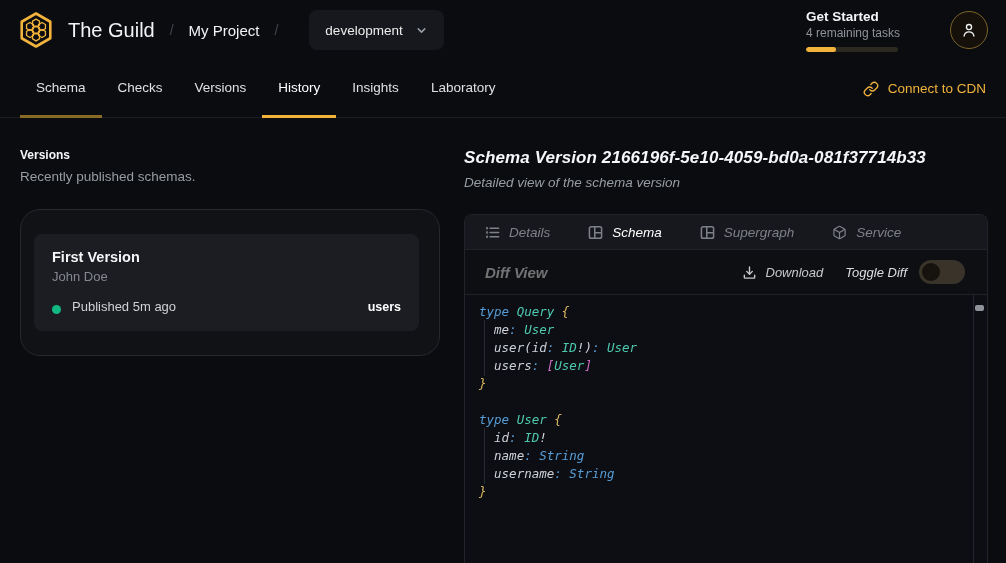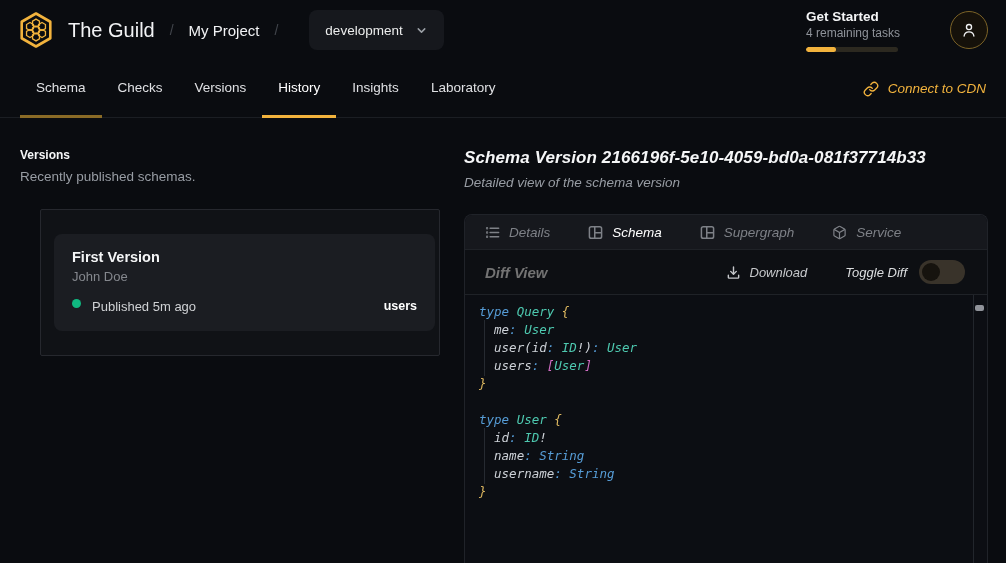--- a/index.html
+++ b/index.html
@@ -48,35 +48,35 @@
 
   
   .nav { height:58px; display:flex; align-items:stretch; padding:0 18px 0 20px; border-bottom:1px solid #1b1e23; }
   .nav-tab {
     display:flex; align-items:center; padding:0 16px; font-size:13.5px;
     color:#dfe0e3; cursor:pointer; border-bottom:3px solid transparent; margin-bottom:-1px;
   }
   .nav-tab--visited { border-bottom-color:#8a6b26; }
   .nav-tab--active { color:#ffffff; border-bottom-color:#f2b33d; font-weight:500; }
   .nav-spacer { flex:1; }
-  .connect-cdn { display:flex; align-items:center; gap:9px; color:#f2b33d; font-size:13.5px; cursor:pointer; padding:0 2px;font-style:italic; }
+  .connect-cdn { display:flex; align-items:center; gap:9px; color:#f2b33d; font-size:13.5px; cursor:pointer; padding:0 2px; }
 
   
   .main { display:flex; padding:0 18px 0 20px; height:445px; }
   .left-col { width:420px; margin-right:24px; flex:0 0 auto; }
   .panel-title { margin-top:30px; font-size:12px; font-weight:700; color:#f5f6f7; }
   .panel-sub { margin-top:7px; font-size:13.5px; color:#989da4; }
   .versions-card {
     margin-top:25px; background:#101216; border:1px solid #26282e;
-    border-radius:2px; padding:24px 4px 24px 13px;margin-left:20px;
+    border-radius:20px; padding:24px 20px 24px 13px;
   }
   .version-item { background:#1b1d22; border-radius:8px; padding:15px 18px 17px; cursor:pointer; }
   .vi-name { font-size:14.5px; font-weight:600; color:#f4f5f6; }
   .vi-author { margin-top:4px; font-size:13px; color:#85888e; }
-  .vi-row { margin-top:15px; display:flex; align-items:flex-start; }
+  .vi-row { margin-top:15px; display:flex; align-items:flex-end; }
   .vi-dot { width:9px; height:9px; border-radius:50%; background:#10b981; }
   .vi-status { margin-left:11px; font-size:13px; color:#cfd1d4; }
   .vi-spacer { flex:1; }
   .vi-badge { font-size:12.5px; font-weight:700; color:#ffffff; }
 
   .right-col { flex:1; display:flex; flex-direction:column;font-style:italic; }
   .right-title { margin-top:30px; font-size:17px; font-weight:700; color:#f5f6f7; letter-spacing:.1px; }
   .right-card {
     margin-top:24px; flex:1; display:flex; flex-direction:column;
     border:1px solid #202329; border-bottom:none; border-radius:8px 8px 0 0; overflow:hidden;
@@ -84,21 +84,21 @@
   .detail-tabs { height:35px; background:#16181d; display:flex; align-items:center; padding:0 20px; gap:38px; border-bottom:1px solid #1f2227; flex:0 0 auto; }
   .detail-tab { display:flex; align-items:center; gap:9px; font-size:13.5px; color:#7e8187; cursor:pointer; }
   .detail-tab--active { color:#ffffff; font-weight:500; }
   .detail-tab--active svg { stroke:#ffffff; }
   .detail-tab svg { stroke:#7e8187; }
 
   .diff-header { height:45px; background:#0d0f13; display:flex; align-items:center; padding:0 22px 0 20px; border-bottom:1px solid #1f2227; flex:0 0 auto; }
   .diff-title { font-size:15px; font-weight:700; color:#737373; }
   .diff-spacer { flex:1; }
   .download-btn { display:flex; align-items:center; gap:9px; font-size:13px; color:#c6c8cb; cursor:pointer; }
-  .toggle-label { margin-left:38px; font-size:13px; color:#dcdee0; }
+  .toggle-label { margin-left:22px; font-size:13px; color:#dcdee0; }
   .toggle {
     margin-left:12px; width:46px; height:24px; border-radius:12px;
     background:#39332a; position:relative; cursor:pointer; flex:0 0 auto;
   }
   .toggle-knob {
     position:absolute; left:3px; top:3px; width:18px; height:18px;
     border-radius:50%; background:#16130e; transition:left .15s;
   }
 
   .code-panel { flex:1; background:#0c0e13; position:relative; padding:8px 26px 0 14px; overflow:hidden; }

